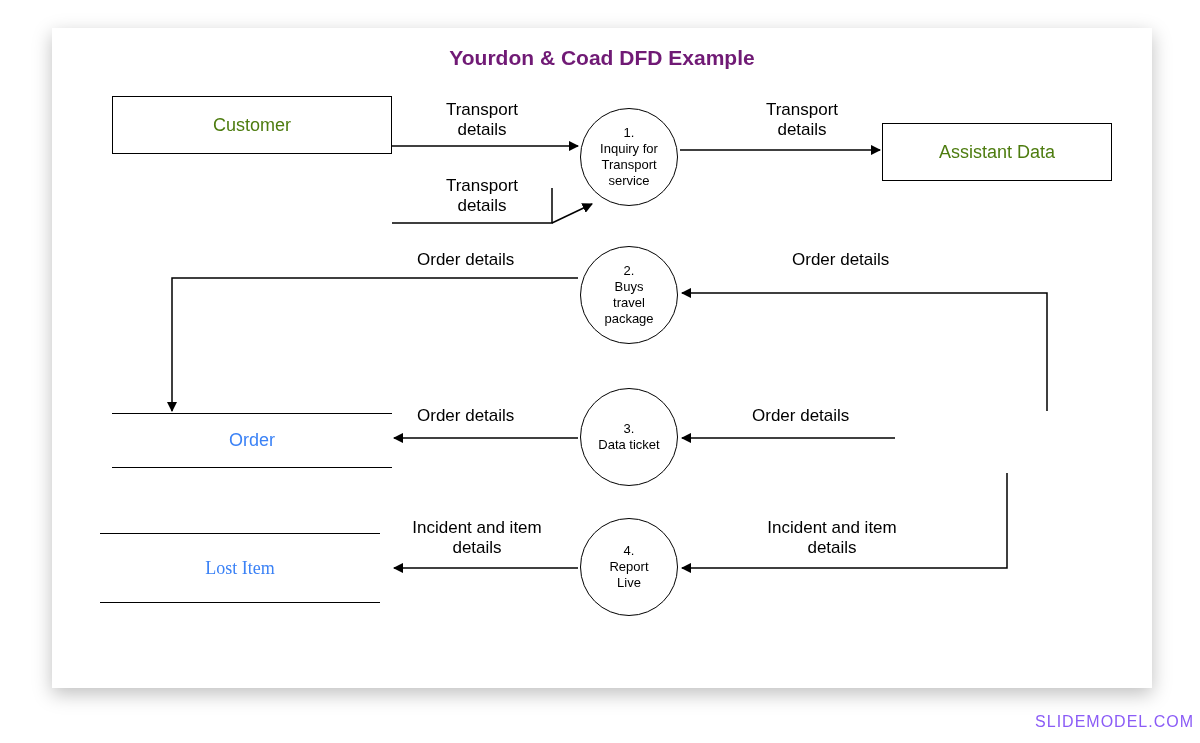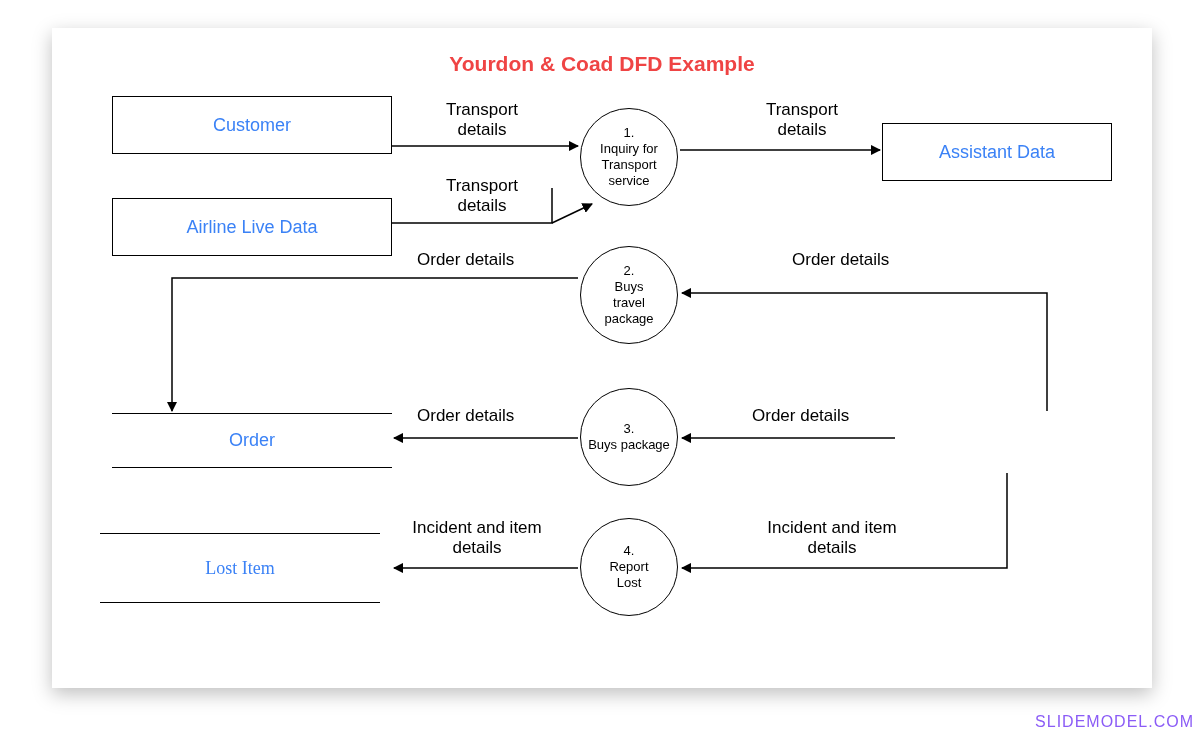--- a/index.html
+++ b/index.html
@@ -15,36 +15,36 @@
     position: absolute;
     left: 52px;
     top: 28px;
     width: 1100px;
     height: 660px;
     background: #fff;
     box-shadow: 0 6px 18px rgba(0,0,0,0.25);
   }
   .title {
     position: absolute;
-    top: 24px;
+    top: 18px;
     left: 0;
     width: 100%;
     text-align: center;
     font-weight: 700;
     font-size: 21px;
-    color: #ef4444;
+    color: #701a75;
   }
   .entity {
     position: absolute;
     border: 1.5px solid #000;
     display: flex;
     align-items: center;
     justify-content: center;
     font-size: 18px;
-    color: #3b82f6;
+    color: #4d7c0f;
     background: #fff;
     text-align: center;
   }
   .datastore {
     position: absolute;
     border-top: 1.5px solid #000;
     border-bottom: 1.5px solid #000;
     display: flex;
     align-items: center;
     justify-content: center;
@@ -95,23 +95,20 @@
 <body>
 
 <div class="slide">
 
   <div class="title">Yourdon &amp; Coad DFD Example</div>
 
   <div class="entity" style="left:60px; top:68px; width:280px; height:58px;">
     <span>Customer</span>
   </div>
 
-  <div class="entity" style="left:60px; top:170px; width:280px; height:58px;">
-    <span>Airline Live Data</span>
-  </div>
 
   <div class="entity" style="left:830px; top:95px; width:230px; height:58px;">
     <span>Assistant Data</span>
   </div>
 
 
   <div class="datastore" style="left:60px; top:385px; width:280px; height:55px;">
     <span>Order</span>
   </div>
 
@@ -128,27 +125,27 @@
 
   <div class="process" style="left:528px; top:218px; width:98px; height:98px;">
     <span>2.</span>
     <span>Buys</span>
     <span>travel</span>
     <span>package</span>
   </div>
 
   <div class="process" style="left:528px; top:360px; width:98px; height:98px;">
     <span>3.</span>
-    <span>Buys package</span>
+    <span>Data ticket</span>
   </div>
 
   <div class="process" style="left:528px; top:490px; width:98px; height:98px;">
     <span>4.</span>
     <span>Report</span>
-    <span>Lost</span>
+    <span>Live</span>
   </div>
 
   <div class="label multi" style="left:360px; top:72px; width:140px;">Transport<br>details</div>
 
   <div class="label multi" style="left:360px; top:148px; width:140px;">Transport<br>details</div>
 
   <div class="label multi" style="left:680px; top:72px; width:140px;">Transport<br>details</div>
 
   <div class="label" style="left:365px; top:222px;">Order details</div>
 

